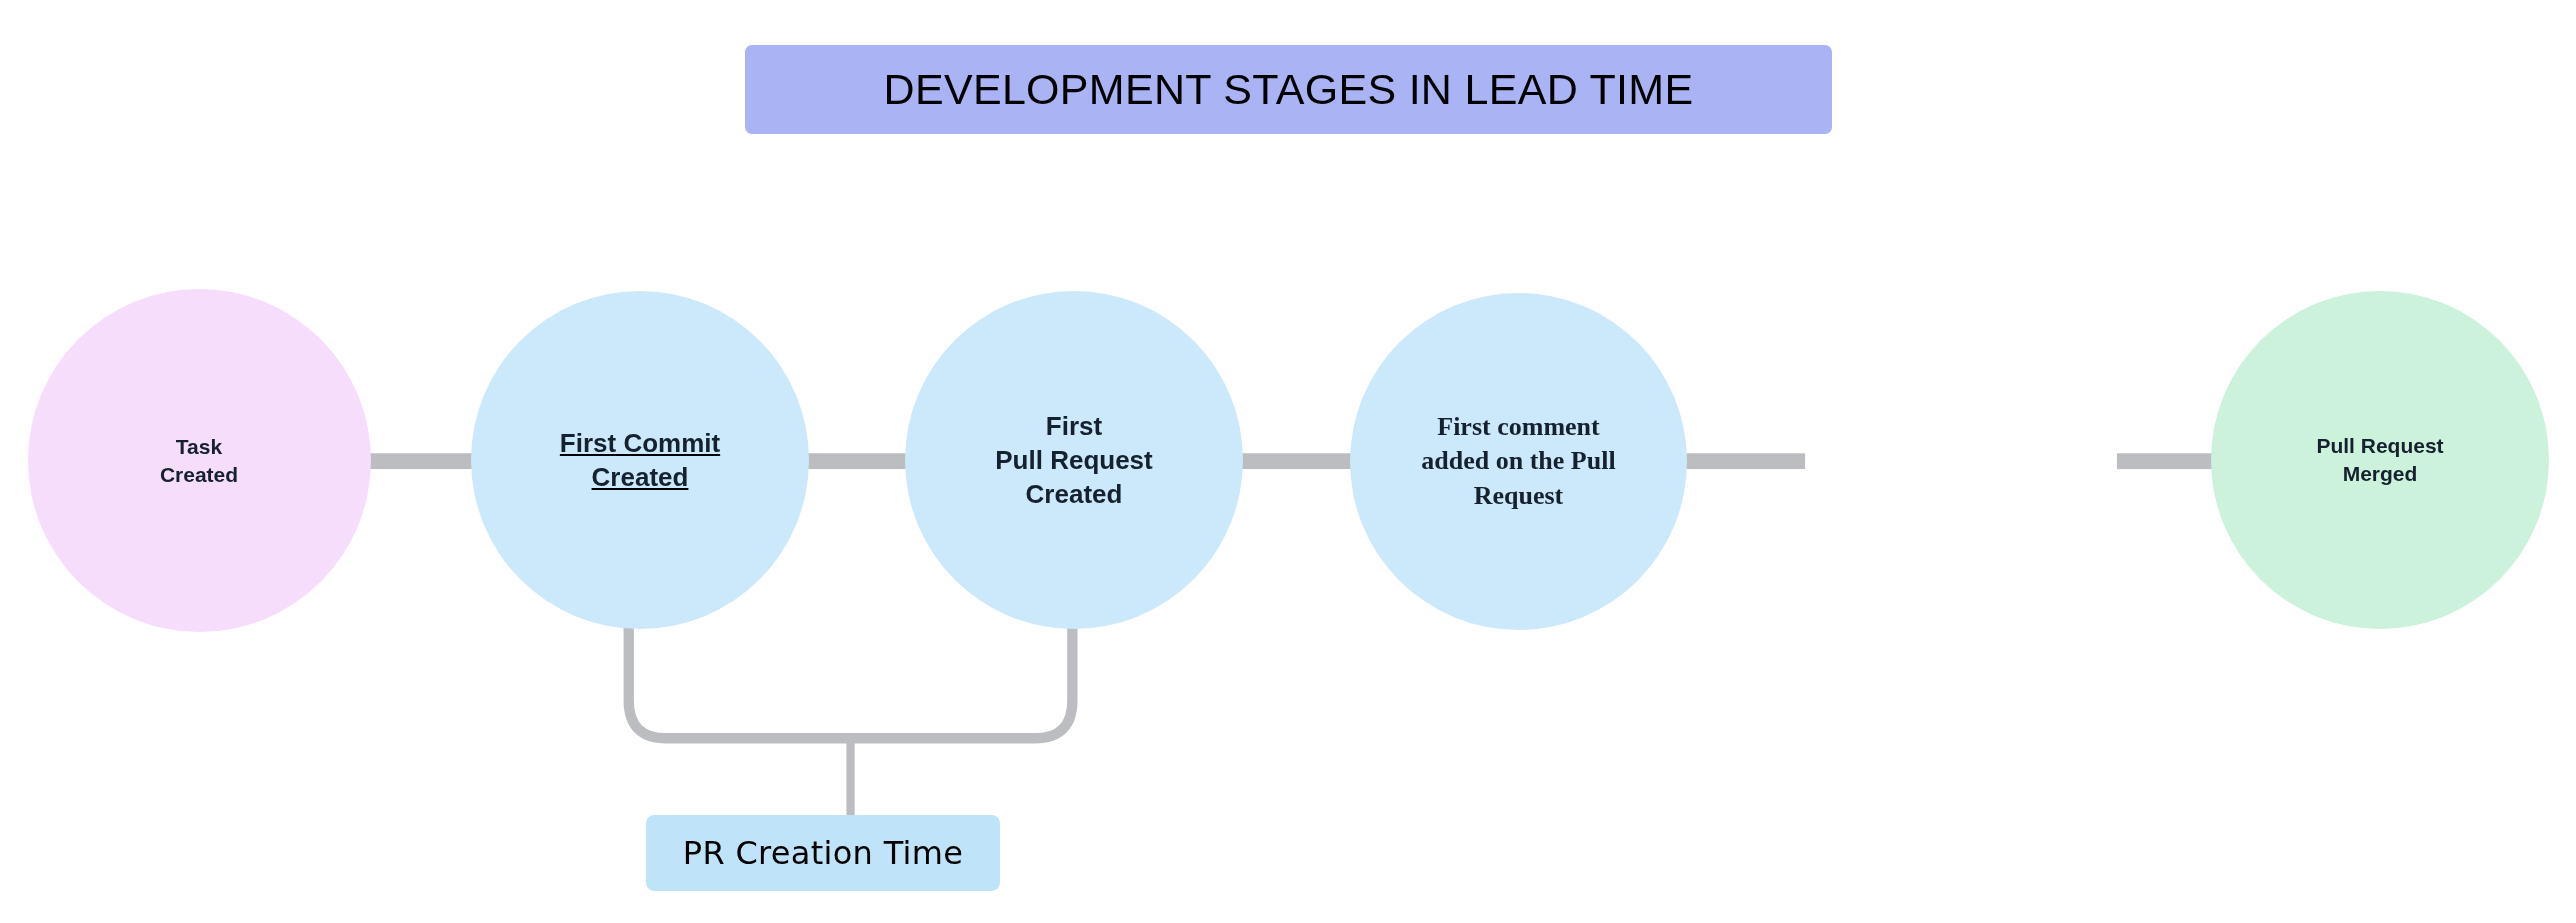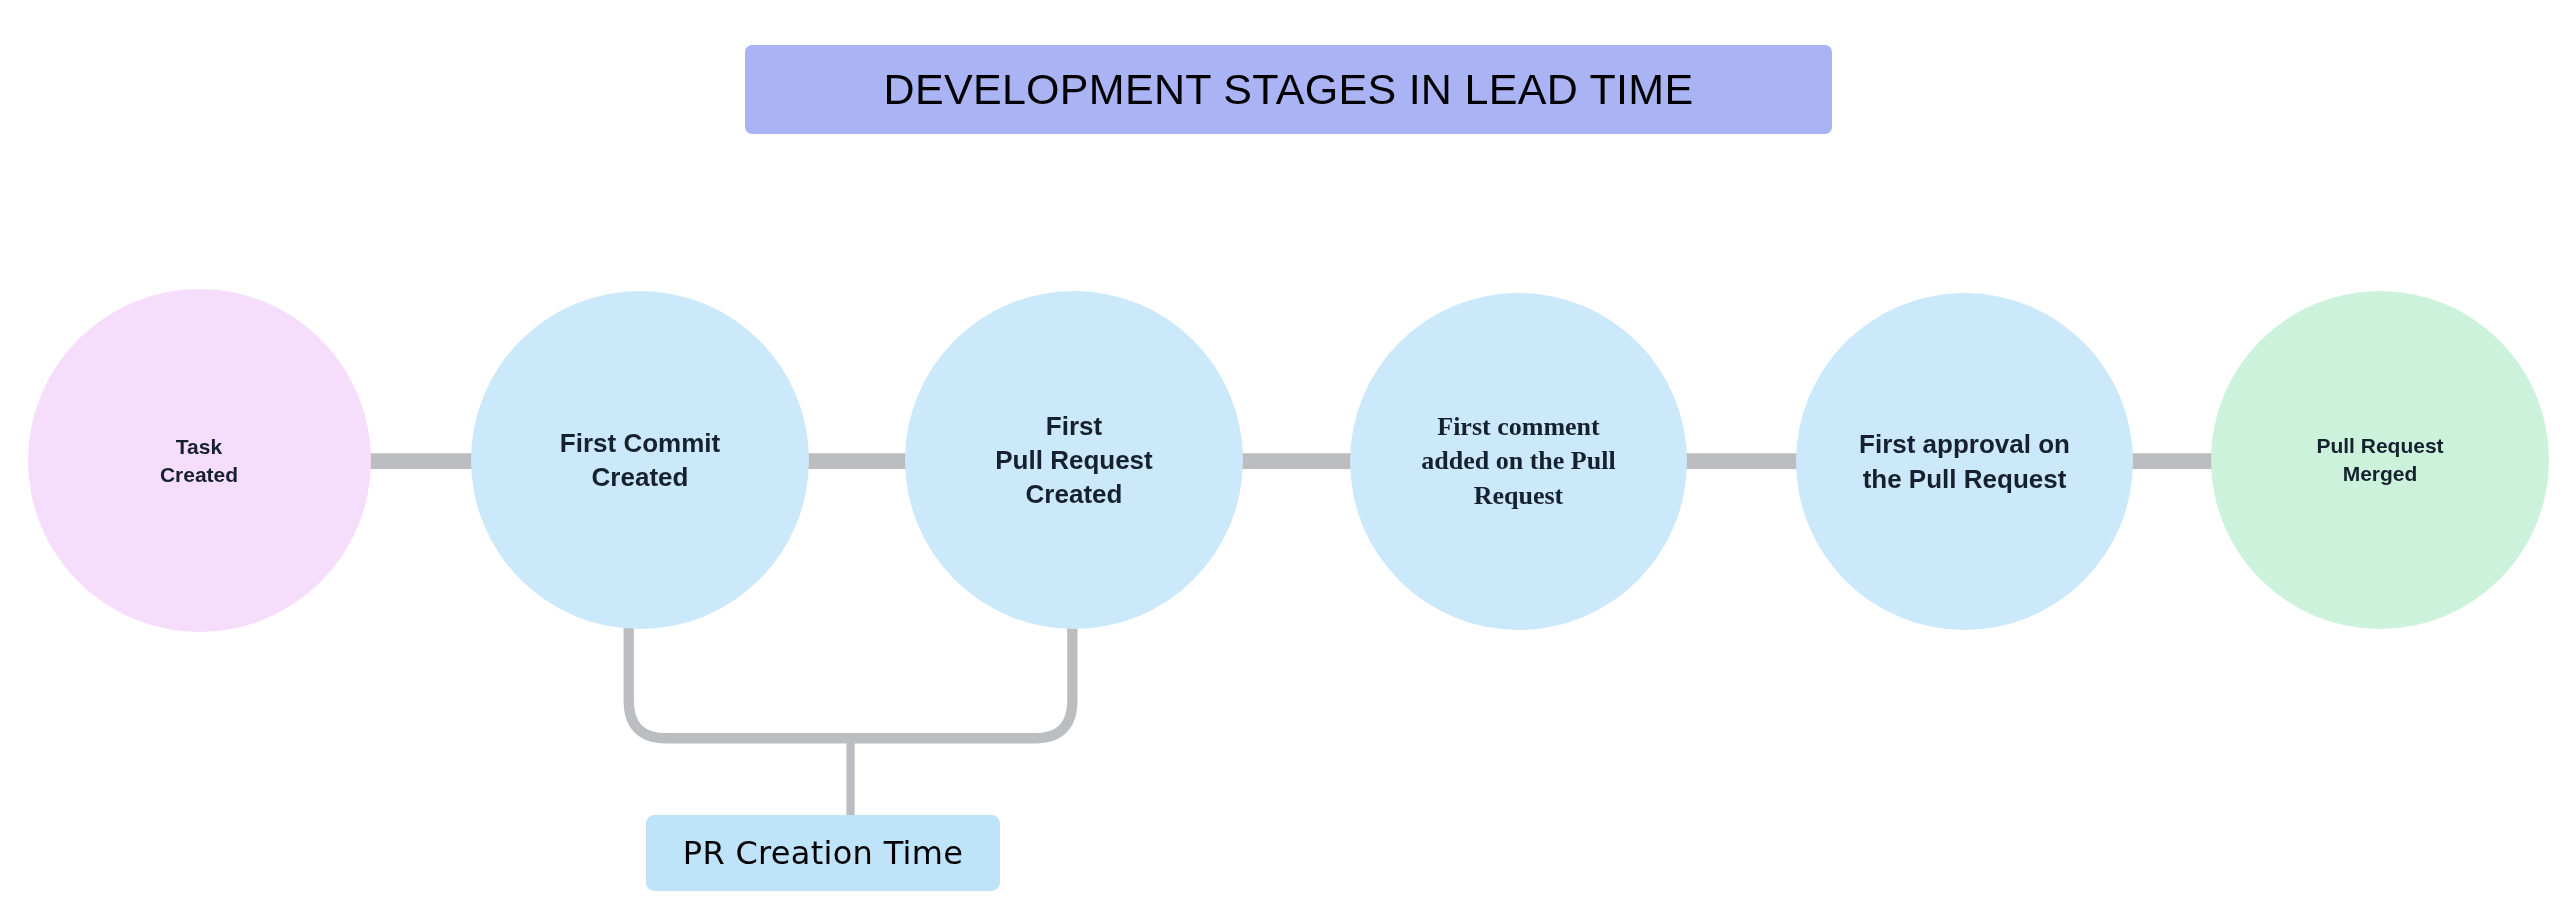--- a/index.html
+++ b/index.html
@@ -116,41 +116,37 @@
 
   <div id="title-banner" style="background: rgb(170, 180, 245);">
     <span id="title-text" style="color: rgb(0, 0, 0);">DEVELOPMENT STAGES IN LEAD TIME</span>
   </div>
 
   <div class="stage-node" style="left: 27.5px; top: 289px; width: 343px; height: 343px; background: rgb(247, 221, 252);">
     <span class="stage-label lbl-lg" style="color: rgb(22, 33, 47);">Task
 Created</span>
   </div>
 
-  <div class="stage-node" style="left: 471px; top: 291px; width: 338px; height: 338px; background: rgb(204, 233, 251);">
+  <div class="stage-node" style="left: 471px; top: 291px; width: 338px; height: 338px; background: rgb(204, 233, 251); text-decoration: underline;">
     <span class="stage-label lbl-md" style="color: rgb(22, 33, 47);">First Commit
 Created</span>
   </div>
 
   <div class="stage-node" style="left: 905px; top: 291px; width: 338px; height: 338px; background: rgb(204, 233, 251);">
     <span class="stage-label lbl-md" style="color: rgb(22, 33, 47);">First
 Pull Request
 Created</span>
   </div>
 
   <div class="stage-node" style="left: 1350px; top: 293px; width: 337px; height: 337px; background: rgb(204, 233, 251);">
     <span class="stage-label lbl-md" style="color: rgb(22, 33, 47); font-family: Liberation Serif, serif;">First comment
 added on the Pull
 Request</span>
   </div>
 
-  <div class="stage-node" style="left: 1796px; top: 293px; width: 337px; height: 337px; background: rgb(204, 233, 251);">
-    <span class="stage-label lbl-md" style="color: rgb(22, 33, 47);">First approval on
-the Pull Request</span>
-  </div>
 
   <div class="stage-node" style="left: 2211px; top: 291px; width: 338px; height: 338px; background: rgb(205, 242, 220);">
     <span class="stage-label lbl-lg" style="color: rgb(22, 33, 47);">Pull Request
 Merged</span>
   </div>
 
   <div id="pr-time-box" style="background: rgb(191, 228, 250);">
     <span id="pr-time-text" style="color: rgb(0, 0, 0);">PR Creation Time</span>
   </div>
 

